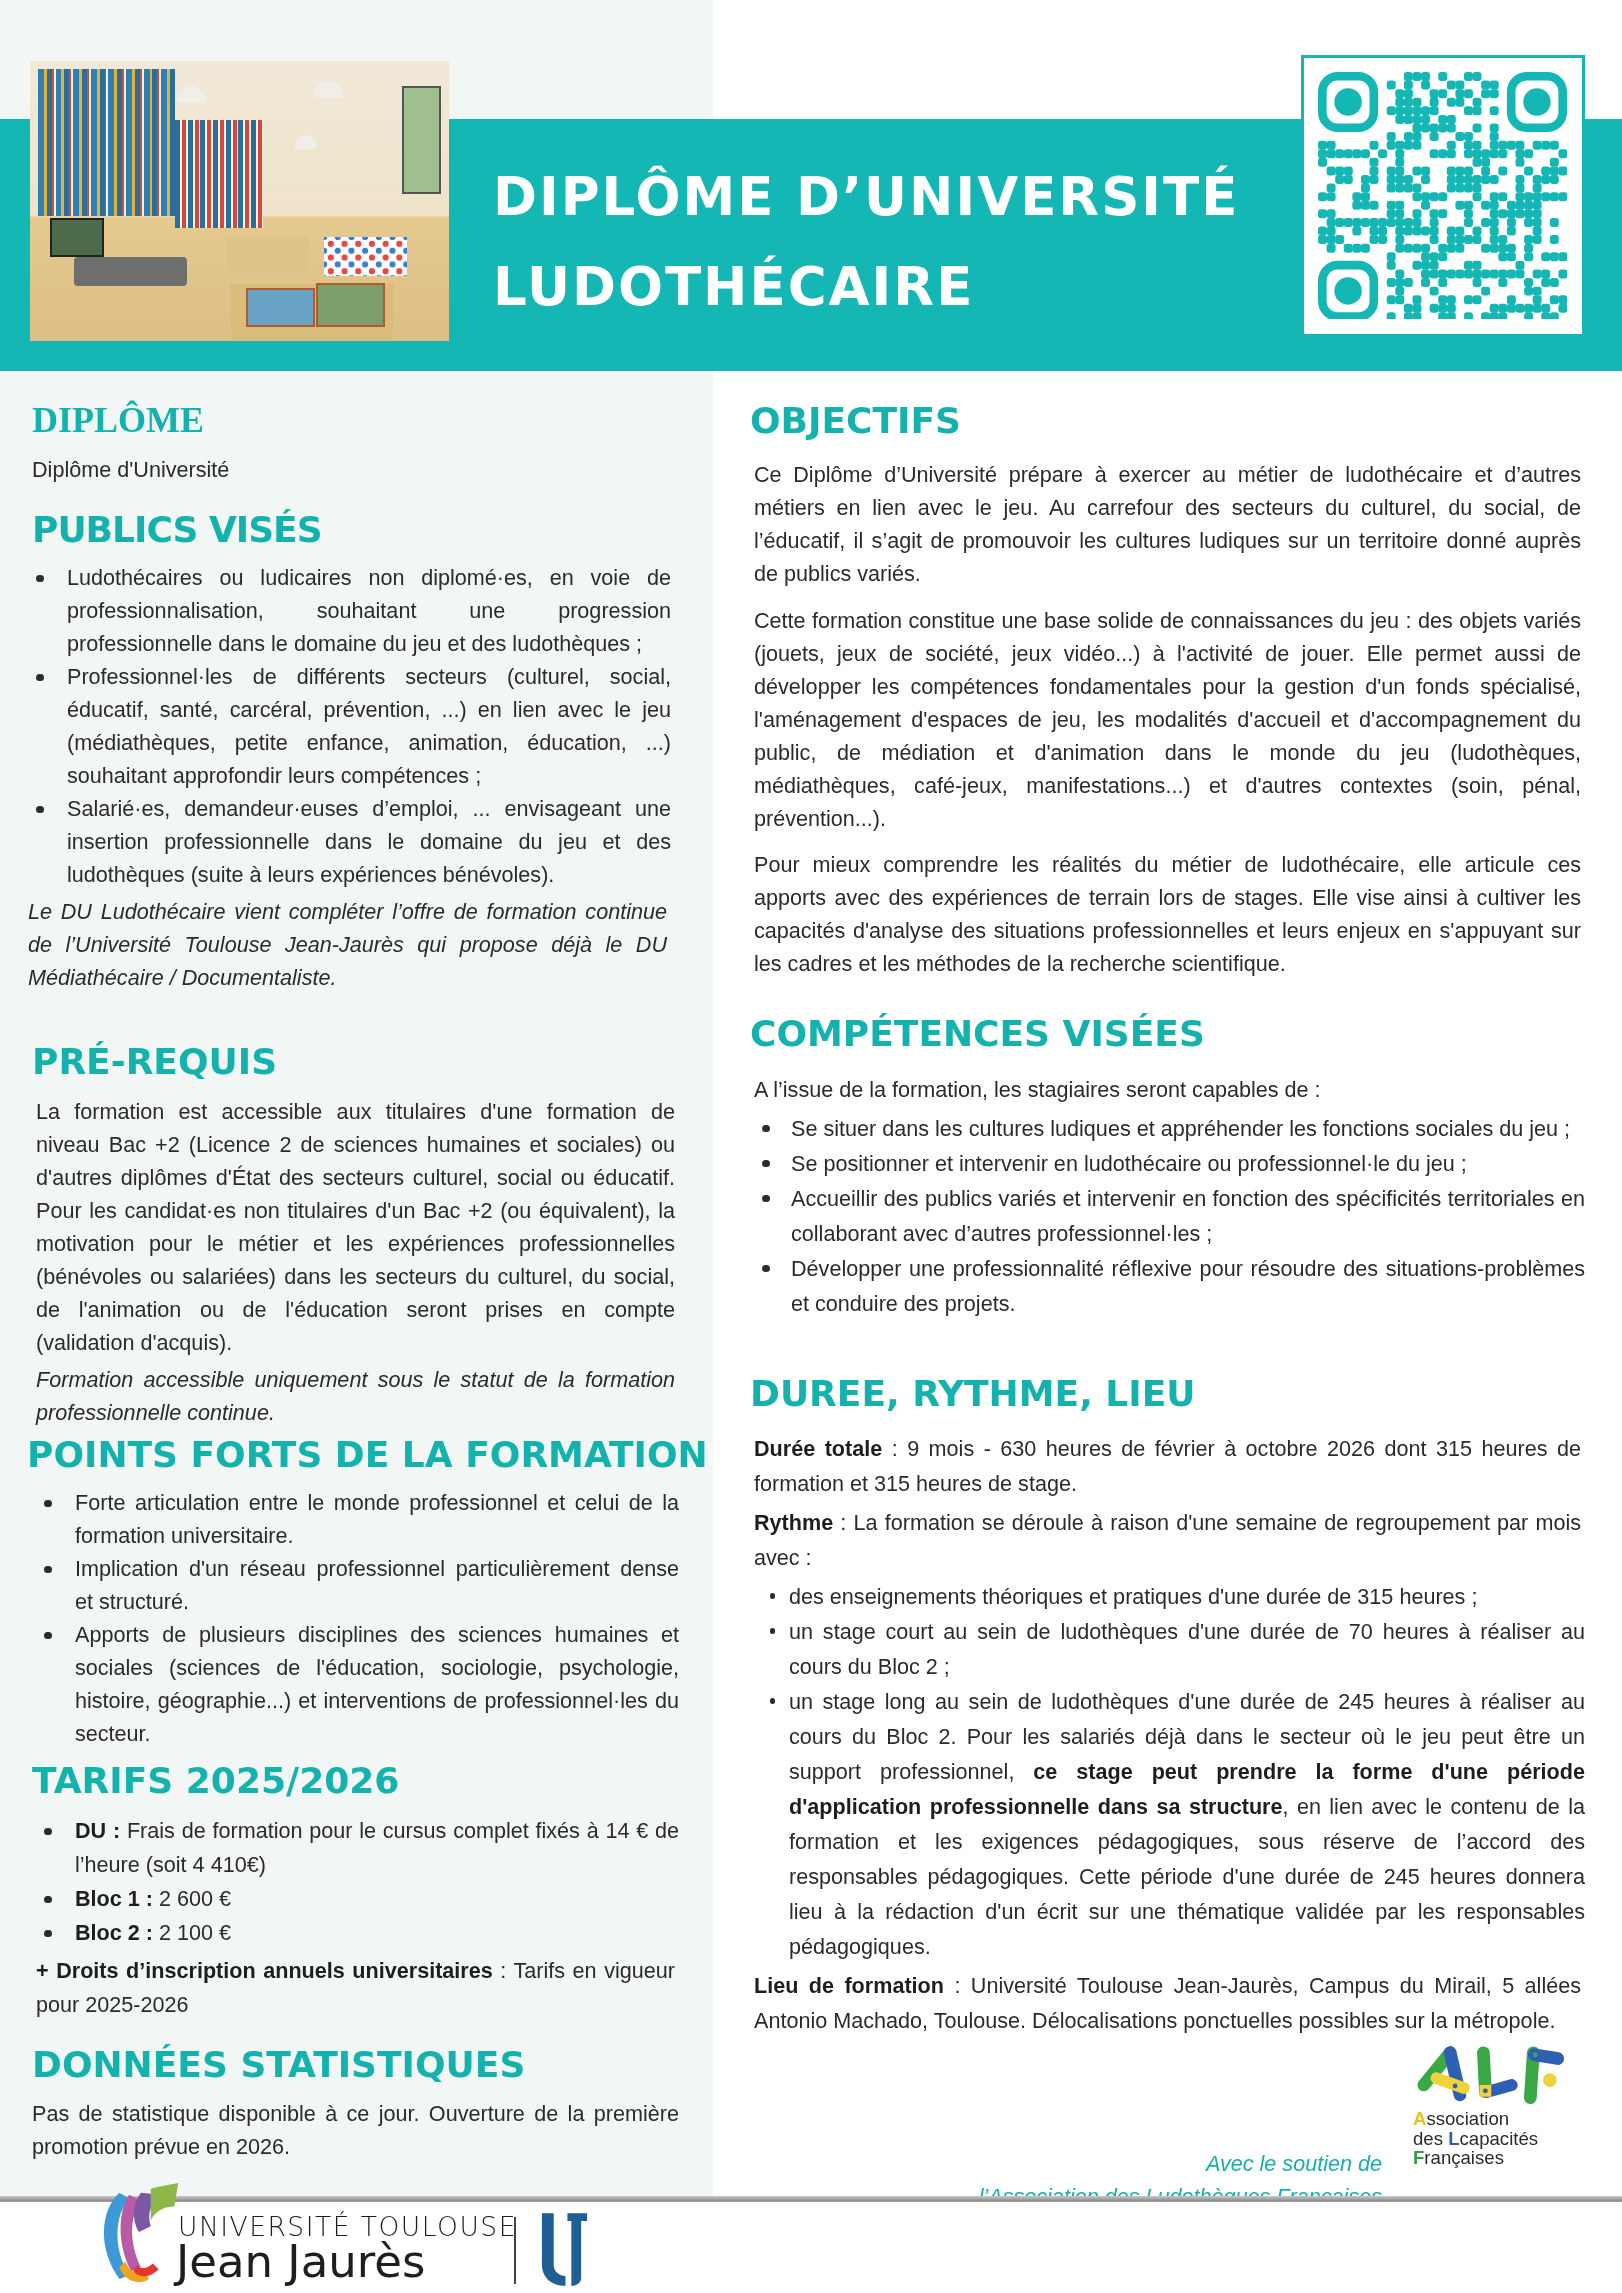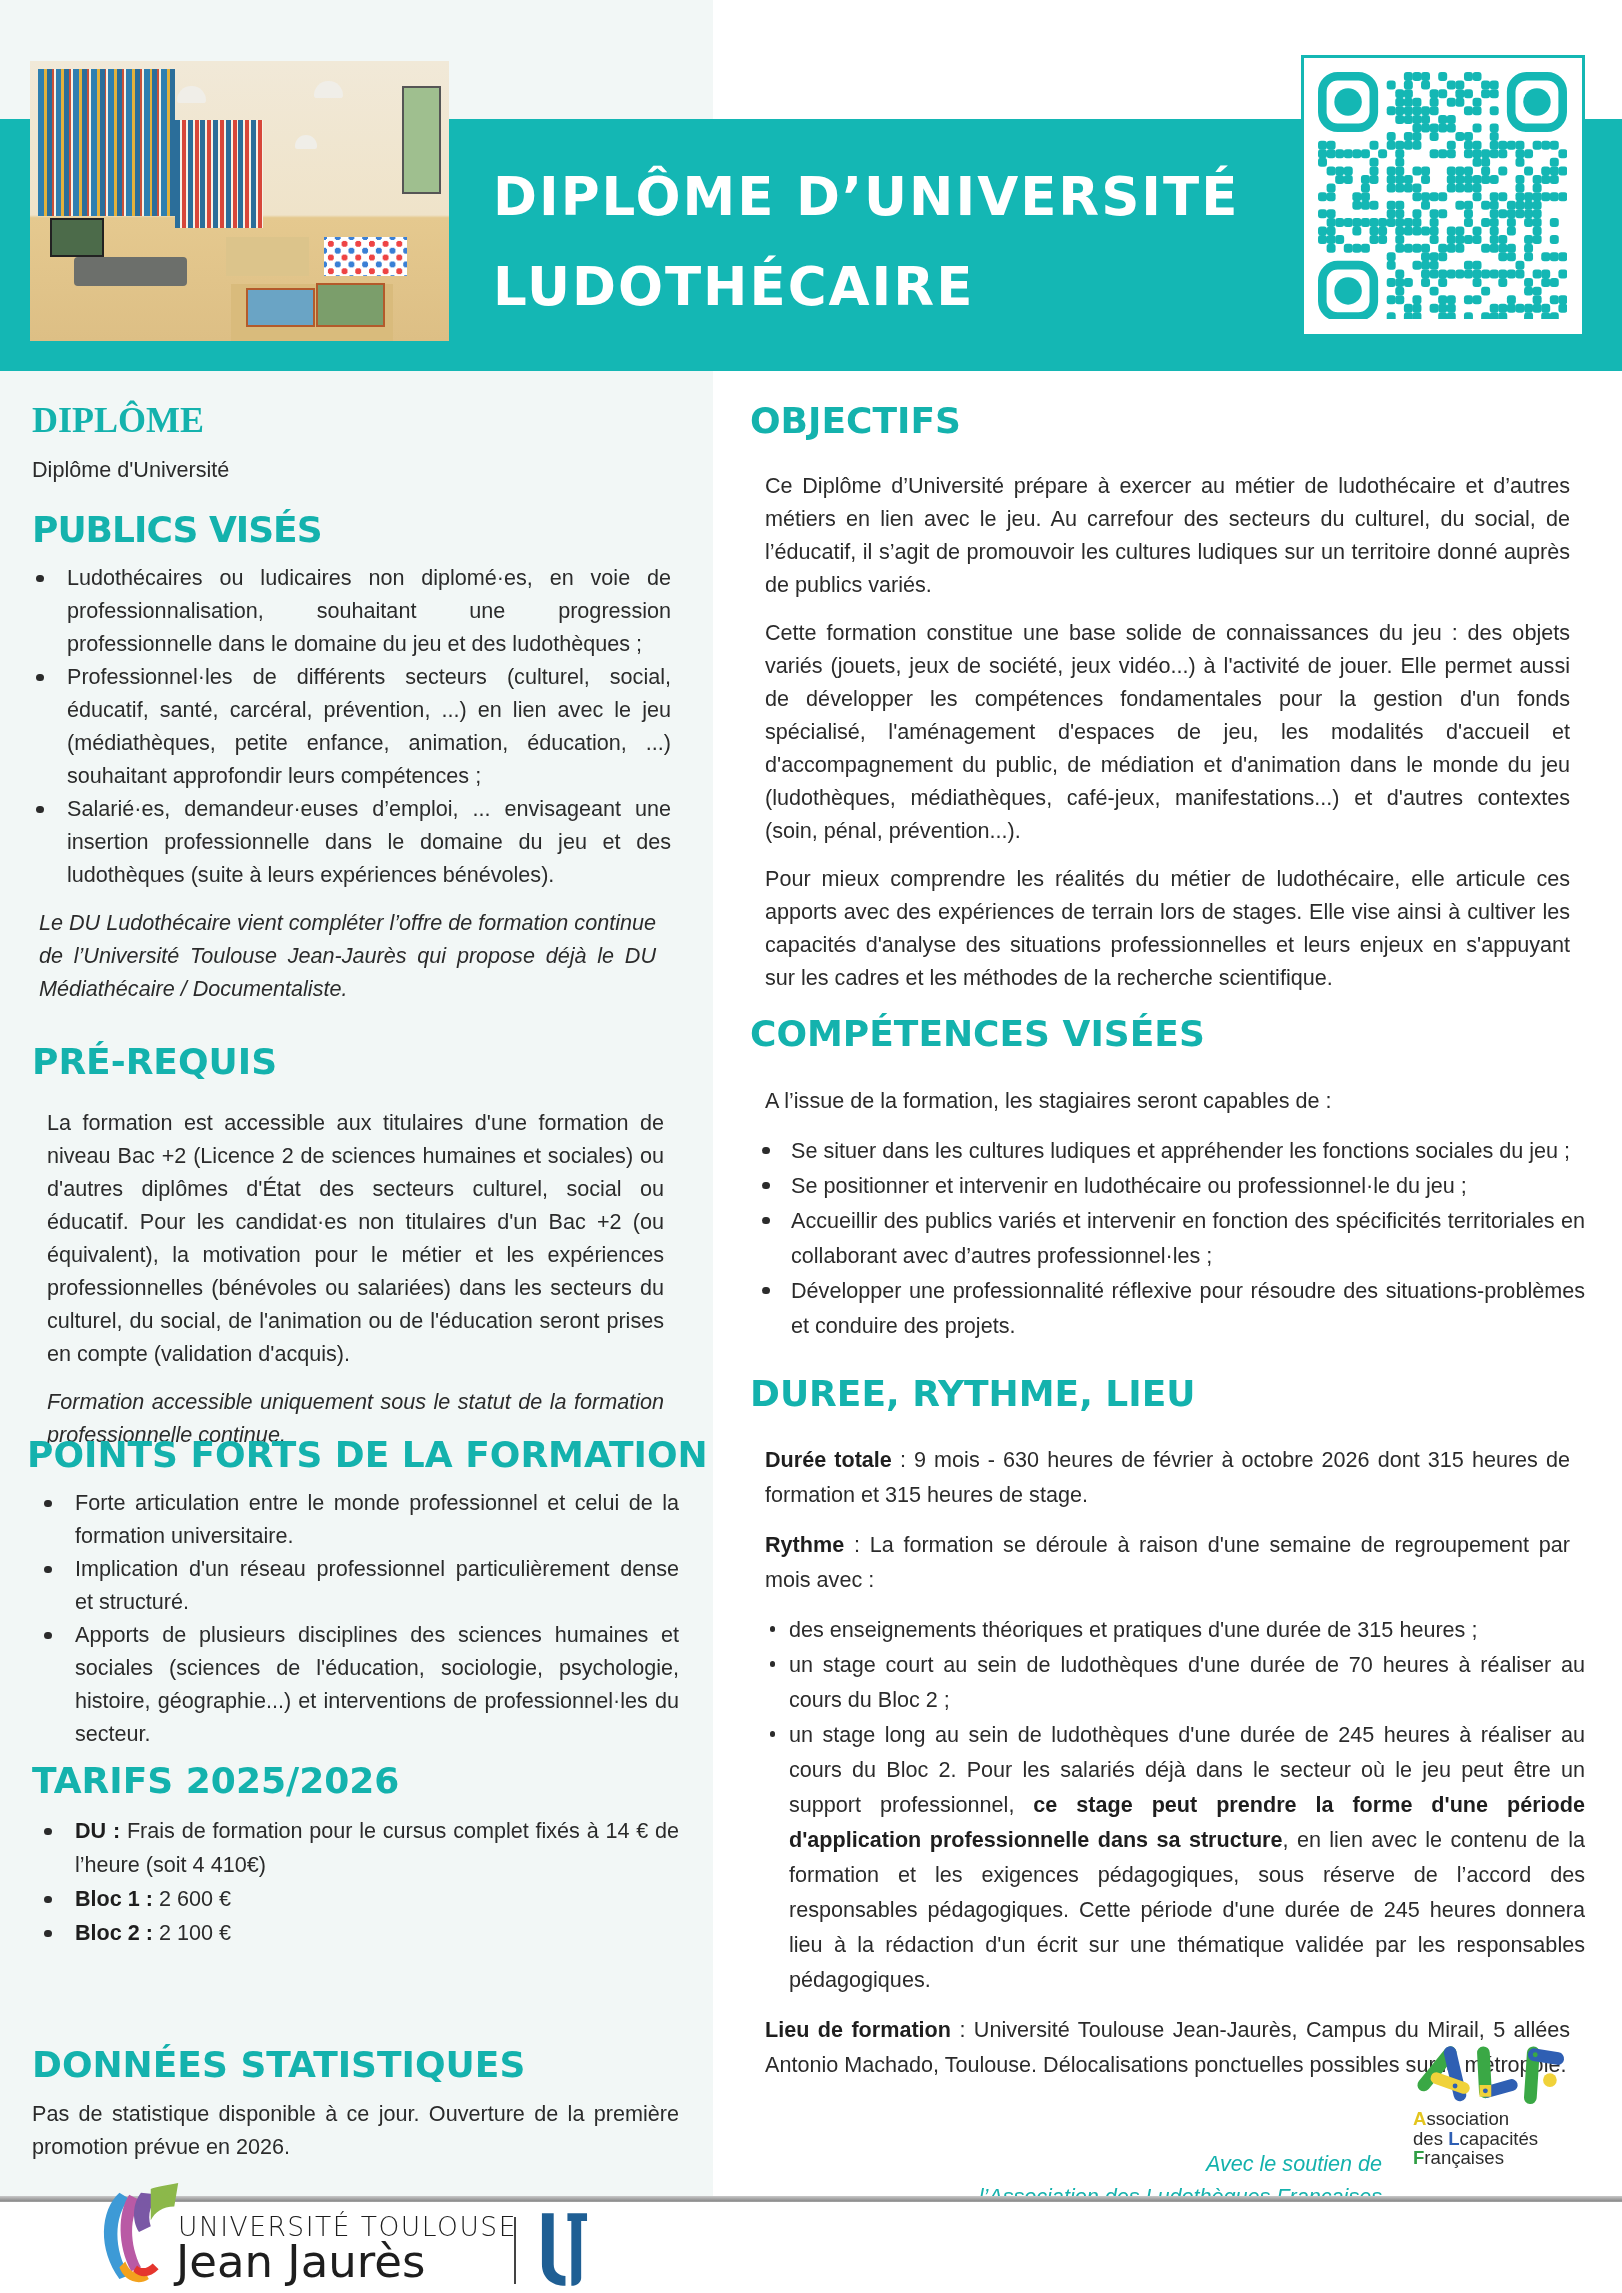--- a/index.html
+++ b/index.html
@@ -59,21 +59,21 @@
     color: #14b2ad; font-weight: bold;
     font-size: 36px; line-height: 43px;
     font-family: "DejaVu Sans", sans-serif;
     letter-spacing: 0px;
   }
   .txt {
     position: absolute;
     font-size: 21.6px; line-height: 33px;
     color: #2b2b2b; text-align: justify;
   }
-  .txt p { margin: 15px; }
+  .txt p { margin: 4px; }
   .txt em { font-style: italic; }
   ul.bl { list-style: none; }
   ul.bl li { position: relative; padding-left: 43px; text-align: justify; }
   ul.bl li::before {
     content: ""; position: absolute; left: 11.8px; top: 13.7px;
     width: 7.8px; height: 7.8px; border-radius: 50%; background: #2b2b2b;
   }
   ul.bl.tight li { padding-left: 41px; }
   ul.bl.small li { padding-left: 39px; }
   ul.bl.small li::before { left: 19.6px; top: 13.7px; width: 5.9px; height: 5.9px; }
@@ -510,20 +510,21 @@
   </ul>
 </div>
 
 <h2 class="sec" style="left:32px;top:1759px;">TARIFS 2025/2026</h2>
 <div class="txt" style="left:32px;top:1814px;width:647px;line-height:34px;">
   <ul class="bl">
     <li><b>DU :</b><span> Frais de formation pour le cursus complet fixés à 14 € de l’heure (soit 4 410€)</span></li>
     <li><b>Bloc 1 :</b><span> 2 600 €</span></li>
     <li><b>Bloc 2 :</b><span> 2 100 €</span></li>
   </ul>
+  <p><b>+ Droits d’inscription annuels universitaires</b><span>  : Tarifs en vigueur pour 2025-2026</span></p>
 </div>
 
 <h2 class="sec" style="left:32px;top:2043px;">DONNÉES STATISTIQUES</h2>
 <div class="txt" style="left:32px;top:2097px;width:647px;">Pas de statistique disponible à ce jour. Ouverture de la première promotion prévue en 2026.</div>
 
 <h2 class="sec" style="left:750px;top:399px;">OBJECTIFS</h2>
 <div class="txt" style="left:750px;top:454px;width:835px;">
   <p>Ce Diplôme d’Université prépare à exercer au métier de ludothécaire et d’autres métiers en lien avec le jeu. Au carrefour des secteurs du culturel, du social, de l’éducatif,  il s’agit de promouvoir les cultures ludiques sur un territoire donné auprès de publics variés.</p>
   <p style="margin-top:13.7px;">Cette formation constitue une base solide de connaissances du jeu : des objets variés (jouets, jeux de société, jeux vidéo...) à l'activité de jouer. Elle permet aussi de développer les compétences fondamentales pour la gestion d'un fonds spécialisé, l'aménagement d'espaces de jeu, les modalités d'accueil et d'accompagnement du public, de médiation et d'animation dans le monde du jeu (ludothèques, médiathèques, café-jeux, manifestations...) et d'autres contextes (soin, pénal, prévention...).</p>
   <p style="margin-top:13.7px;">Pour mieux comprendre les réalités du métier de ludothécaire, elle articule ces apports avec des expériences de terrain lors de stages. Elle vise ainsi à cultiver les capacités d'analyse des situations professionnelles et leurs enjeux en s'appuyant sur les cadres et les méthodes de la recherche scientifique.</p>

